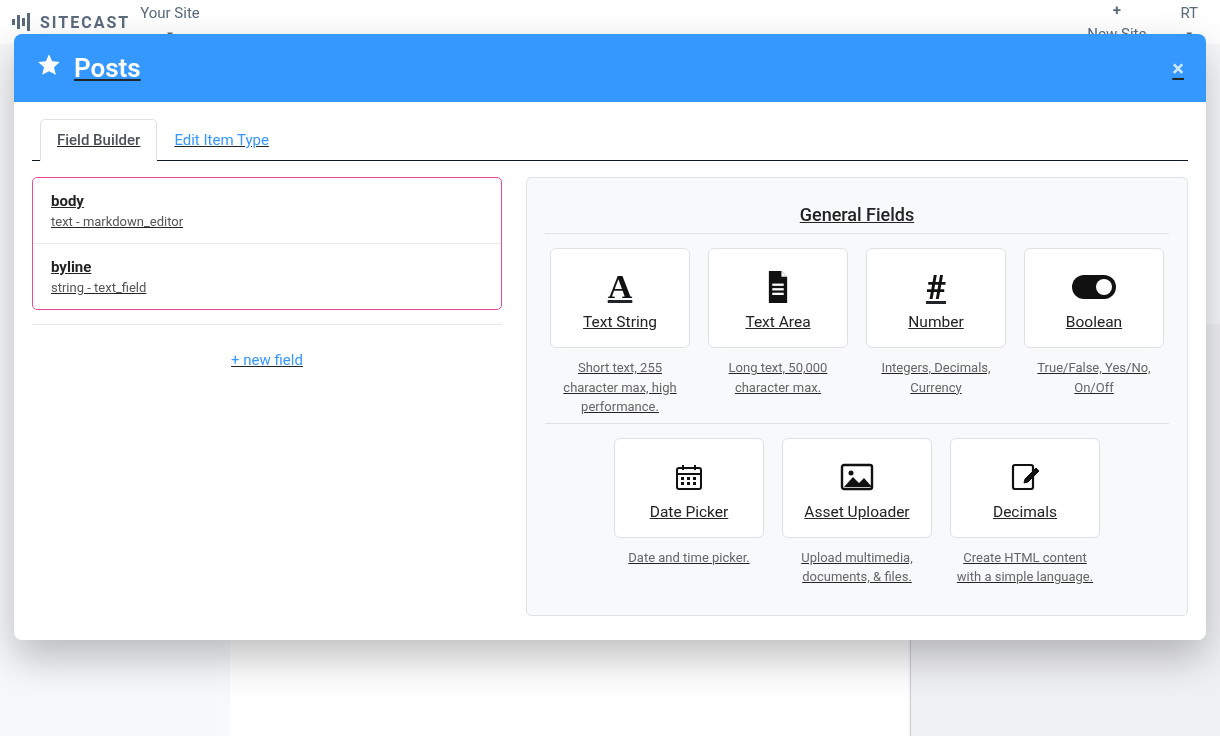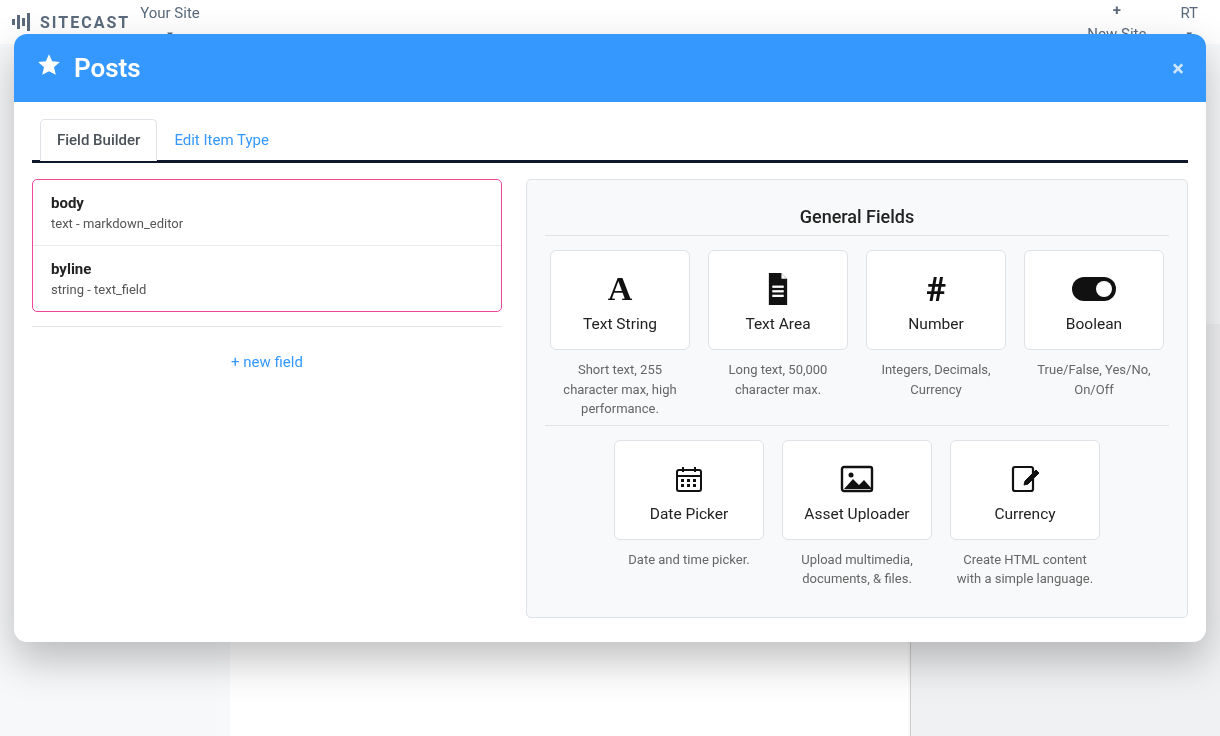--- a/index.html
+++ b/index.html
@@ -35,44 +35,45 @@
   .bg-leftcol { position:absolute; top:0; left:0; width:216px; bottom:0; background:#f7f8fa;}
   .bg-maincol { position:absolute; top:0; left:230px; right:312px; bottom:0; background:#fff;}
 
   
   .modal {
     position: absolute;
     top: 34px;
     left: 14px;
     right: 14px;
     background: #fff;
-    border-radius: 13px;
+    border-radius: 8px;
     box-shadow: 0 18px 40px rgba(0,0,0,.25);
     overflow: hidden;
+    text-decoration: underline;
   }
   .modal-header {
     background: #3498ff;
     color: #fff;
     padding: 18px 22px;
     display: flex;
     align-items: center;
   }
   .modal-title {
     font-size: 26px;
     font-weight: 600;
     display:flex;
     align-items:center;
     gap:12px;
   }
   .modal-close { margin-left:auto; color:#d0e7ff; font-size:22px; cursor:pointer; font-weight:700;}
   .modal-body { padding: 16px 18px 24px;}
 
   .tabs {
     display:flex;
-    border-bottom:3px solid #0f172a;
+    border-bottom:1px solid #0f172a;
     padding: 0 8px;
   }
   .tab {
     padding: 11px 16px;
     font-size: 15px;
     color:#3498ff;
     cursor:pointer;
     border:1px solid transparent;
     border-bottom:none;
     border-radius:5px 5px 0 0;
@@ -316,21 +317,21 @@
           </div>
 
           <div class="type-card">
             <div class="box">
               <div class="icon">
                 <svg width="30" height="30" viewBox="0 0 30 30" fill="none" stroke="#111" stroke-width="2.2">
                   <rect x="3" y="3" width="20" height="24" rx="2"></rect>
                   <path d="M26 6 L29 9 L18 20 L14 21 L15 17 Z" fill="#111" stroke="#111" stroke-width="1"></path>
                 </svg>
               </div>
-              <div class="label">Currency</div>
+              <div class="label">Decimals</div>
             </div>
             <div class="desc">Create HTML content with a simple language.</div>
           </div>
         </div>
 
       </div>
     </div>
   </div>
 </div>
 

